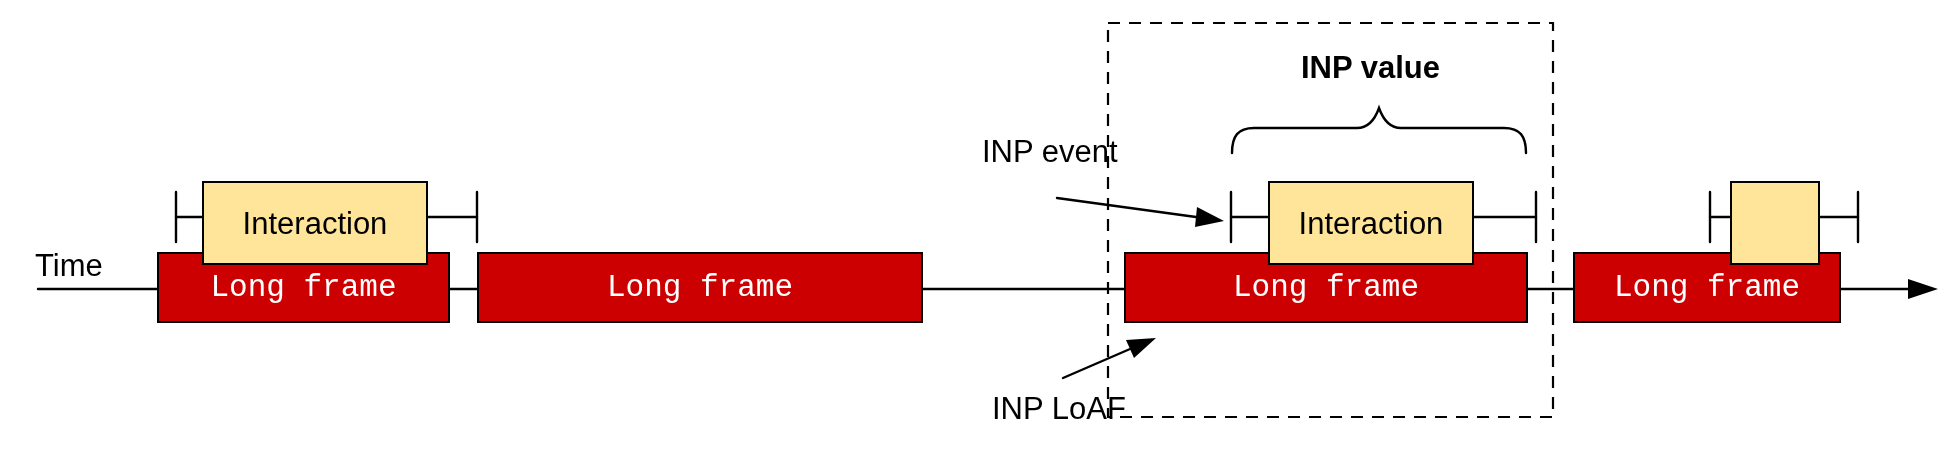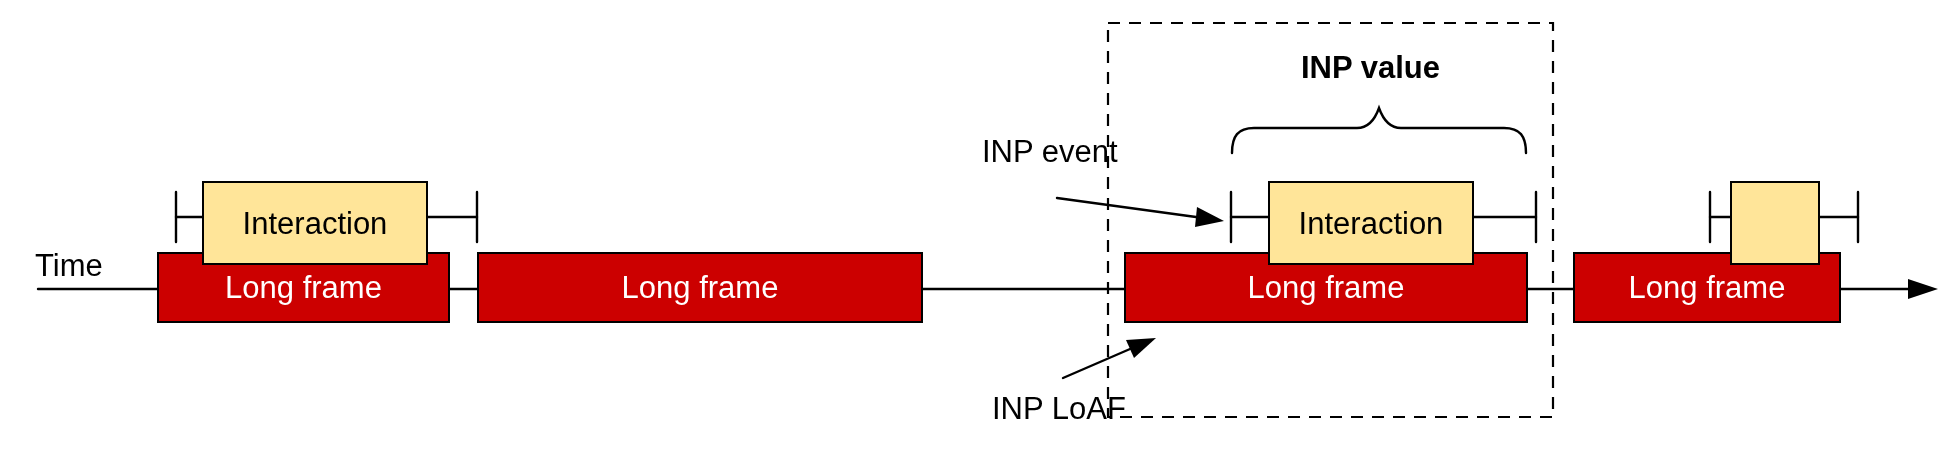--- a/index.html
+++ b/index.html
@@ -37,20 +37,21 @@
     justify-content: center;
     font-size: 31px;
     line-height: 1;
   }
   .long-frame {
     top: 252px;
     height: 71px;
     background: var(--long-frame-fill, #cc0000);
     border: 2.5px solid var(--stroke-color, #000);
     color: var(--long-frame-text, #ffffff);
+    font-family: Liberation Mono, monospace;
   }
   .interaction {
     top: 181px;
     height: 84px;
     background: var(--interaction-fill, #ffe599);
     border: 2.5px solid var(--stroke-color, #000);
     color: #000000;
   }
   .lbl {
     position: absolute;

